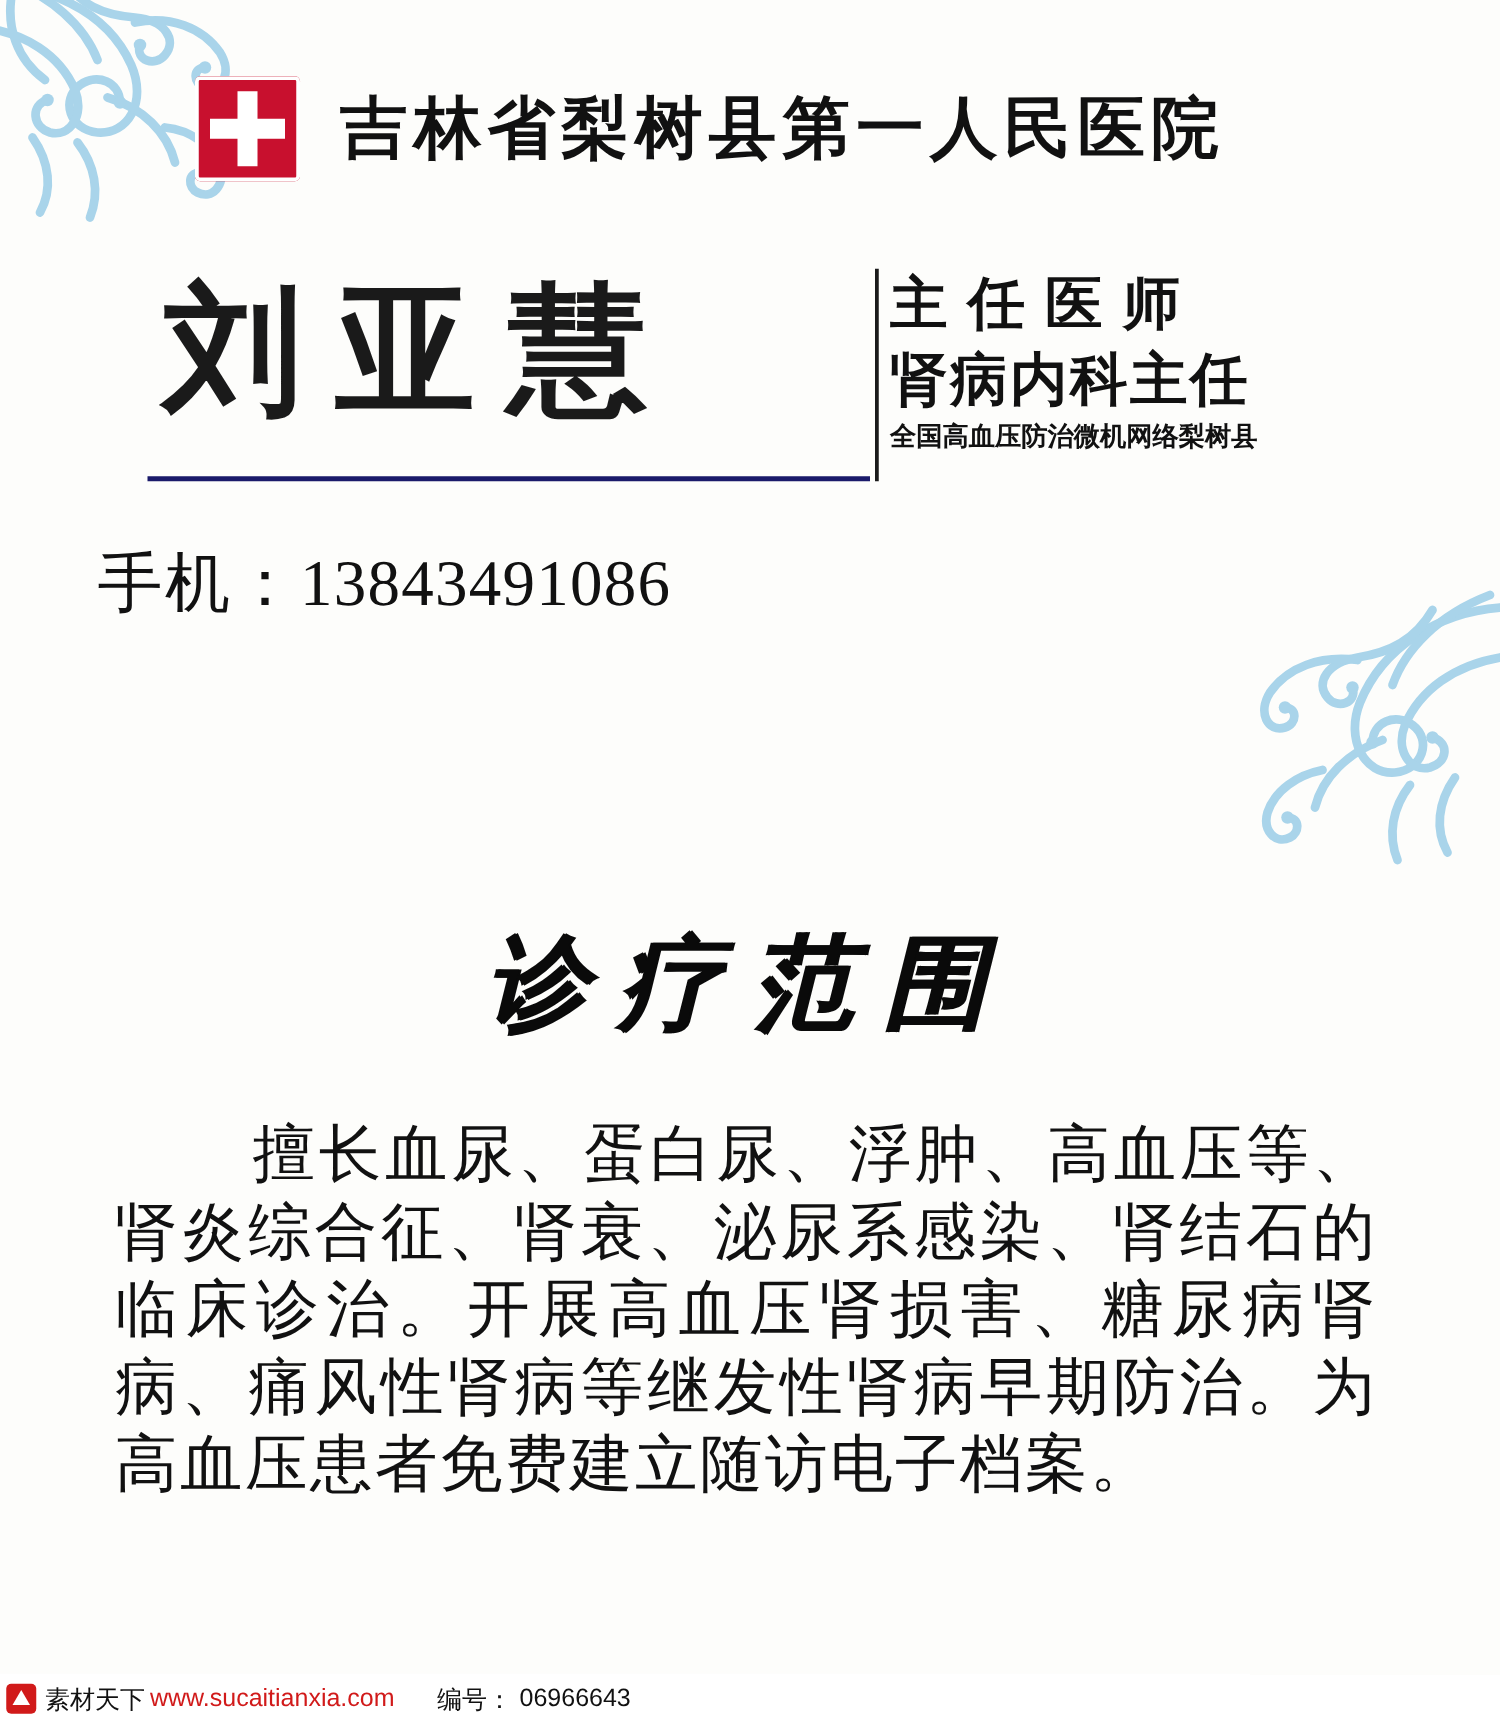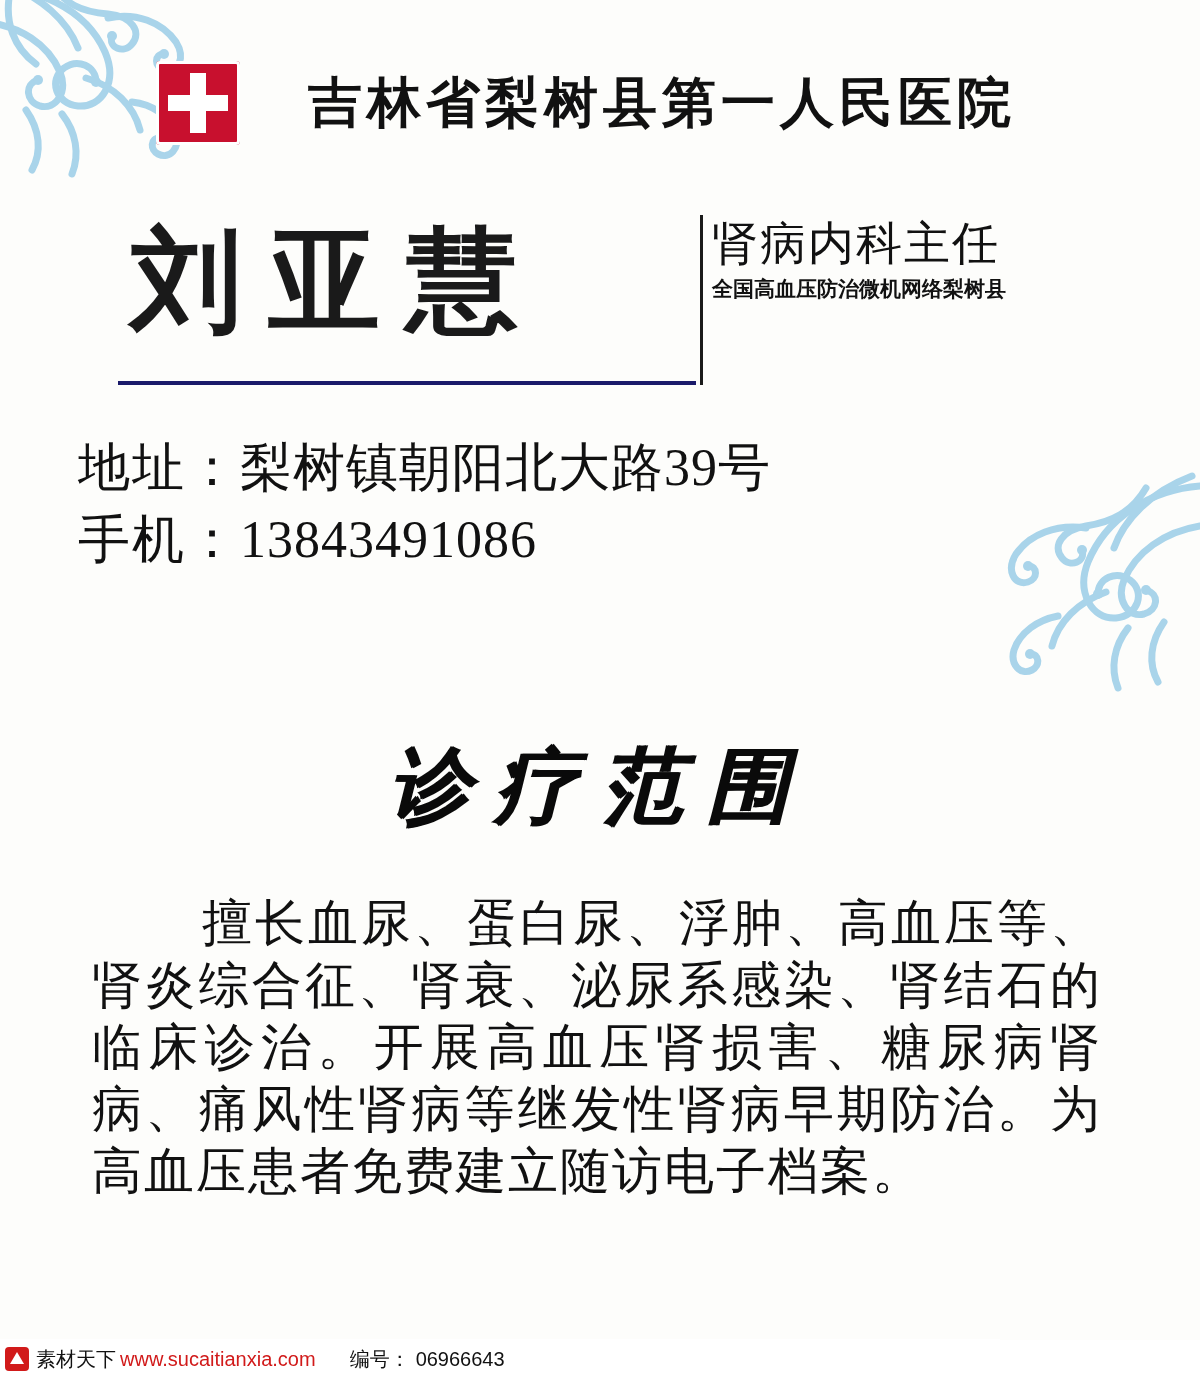--- a/index.html
+++ b/index.html
@@ -47,21 +47,20 @@
     position: absolute;
     left: 0;
     top: 48px;
     width: 1176px;
     height: 110px;
     display: flex;
     align-items: center;
     justify-content: flex-start;
     padding-left: 150px;
     box-sizing: border-box;
-    gap: 36px;
   }
   .cross-badge {
     position: relative;
     width: 96px;
     height: 96px;
     flex: 0 0 auto;
   }
   .cross-badge .plate {
     position: absolute;
     left: 6px; top: 6px;
@@ -138,21 +137,21 @@
     font-family: "DejaVu Sans", sans-serif;
     font-weight: bold;
     font-size: 46px;
     letter-spacing: 16px;
     color: #111111;
     line-height: 60px;
     white-space: nowrap;
   }
   .title-sub {
     font-family: "DejaVu Sans", sans-serif;
-    font-weight: normal;
+    font-weight: bold;
     font-size: 46px;
     letter-spacing: 2px;
     color: #111111;
     line-height: 62px;
     white-space: nowrap;
   }
   .title-note {
     font-family: "DejaVu Sans", sans-serif;
     font-weight: bold;
     font-size: 21px;
@@ -313,28 +312,26 @@
     <div class="hospital-name">吉林省梨树县第一人民医院</div>
   </div>
 
   <div class="name-block">
     <div class="doctor-name">刘亚慧</div>
     <div class="name-underline"></div>
     <div class="name-divider"></div>
   </div>
 
   <div class="title-block">
+    <div class="title-main">主任医师</div>
     <div class="title-sub">肾病内科主任</div>
     <div class="title-note" style="margin-top:0;">全国高血压防治微机网络梨树县</div>
   </div>
 
   <div class="contact">
-    <div class="contact-line">
-      <span class="label">地址：</span><span class="value">梨树镇朝阳北大路39号</span>
-    </div>
     <div class="contact-line">
       <span class="label">手机：</span><span class="value">13843491086</span>
     </div>
   </div>
 
   <div class="scope-heading">诊疗范围</div>
   <div class="scope-body">擅长血尿、蛋白尿、浮肿、高血压等、肾炎综合征、肾衰、泌尿系感染、肾结石的临床诊治。开展高血压肾损害、糖尿病肾病、痛风性肾病等继发性肾病早期防治。为高血压患者免费建立随访电子档案。</div>
 
 </div>
 

